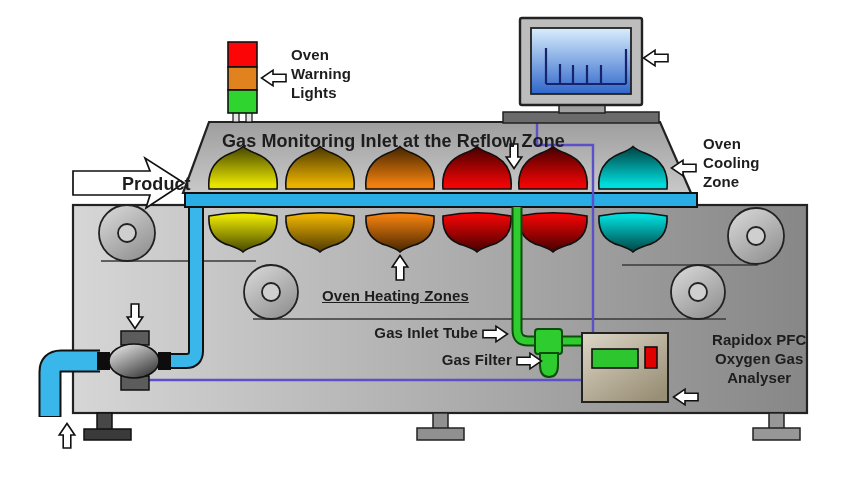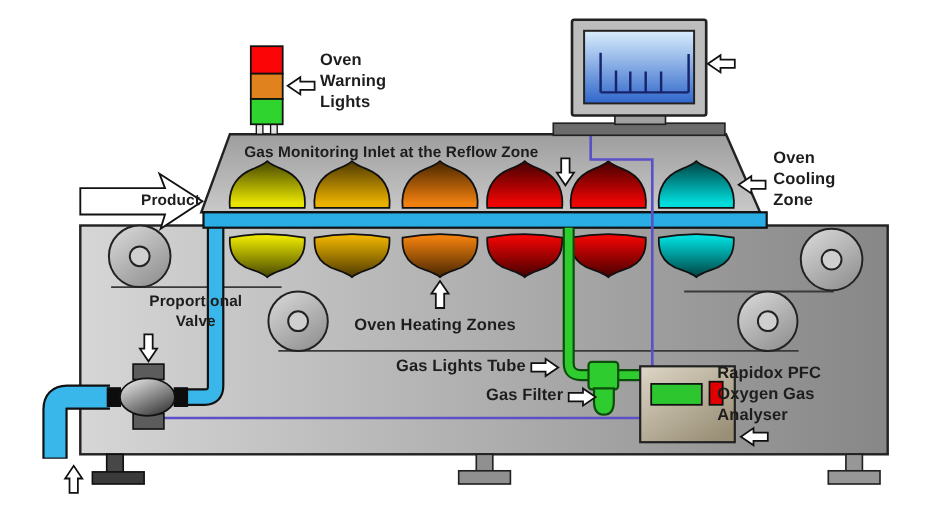--- a/index.html
+++ b/index.html
@@ -5,21 +5,21 @@
   html,body { margin:0; padding:0; background:#fff; }
   .canvas {
     position:relative; width:859px; height:483px; background:#ffffff;
     font-family:"Liberation Sans", sans-serif; overflow:hidden;border-radius:30px;
   }
   svg.scene { position:absolute; left:0; top:0; }
   .label {
     position:absolute; font:700 15px/1.27 "Liberation Sans", sans-serif;
     color:#1d1d1d; white-space:pre-line; letter-spacing:0.1px;
   }
-  .label.small { font-size:14px; }
+  .label.small { font-size:18px; }
   .label.center { text-align:center;margin-left:43px; }
   .label.right { text-align:right; }
 </style>
 </head>
 <body>
 
 <div class="canvas">
 
 <svg class="scene" width="859" height="483" viewBox="0 0 859 483">
   <defs>
@@ -231,22 +231,20 @@
 </svg>
 
 <div class="label" style="left:291px; top:45px;">Oven
 Warning
 Lights</div>
 <div class="label small" style="left:222px; top:130px;">Gas Monitoring Inlet at the Reflow Zone</div>
 <div class="label small center" style="left:79px; top:173px; width:66px;">Product</div>
 <div class="label" style="left:703px; top:134px;">Oven
 Cooling
 Zone</div>
-<div class="label small center" style="left:75px; top:265px; width:120px;">Proportional
-Valve</div>
-<div class="label" style="left:322px; top:286px;">Oven Heating Zones</div>
-<div class="label right" style="left:358px; top:323px; width:120px;">Gas Lights Tube</div>
+<div class="label" style="left:322px; top:286px;text-decoration:underline;">Oven Heating Zones</div>
+<div class="label right" style="left:358px; top:323px; width:120px;">Gas Inlet Tube</div>
 <div class="label right" style="left:402px; top:350px; width:110px;text-align:right;">Gas Filter</div>
-<div class="label" style="left:652px; top:330px;">Rapidox PFC
+<div class="label" style="left:712px; top:330px;text-align:center;">Rapidox PFC
 Oxygen Gas
 Analyser</div>
 
 </div>
 
 </body></html>

